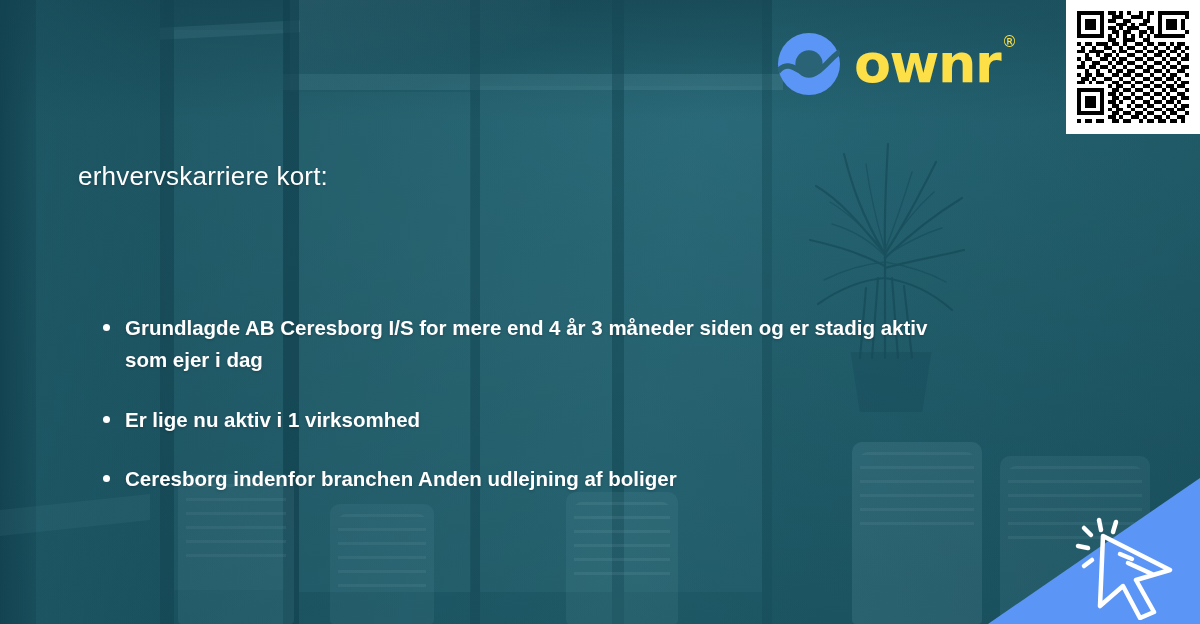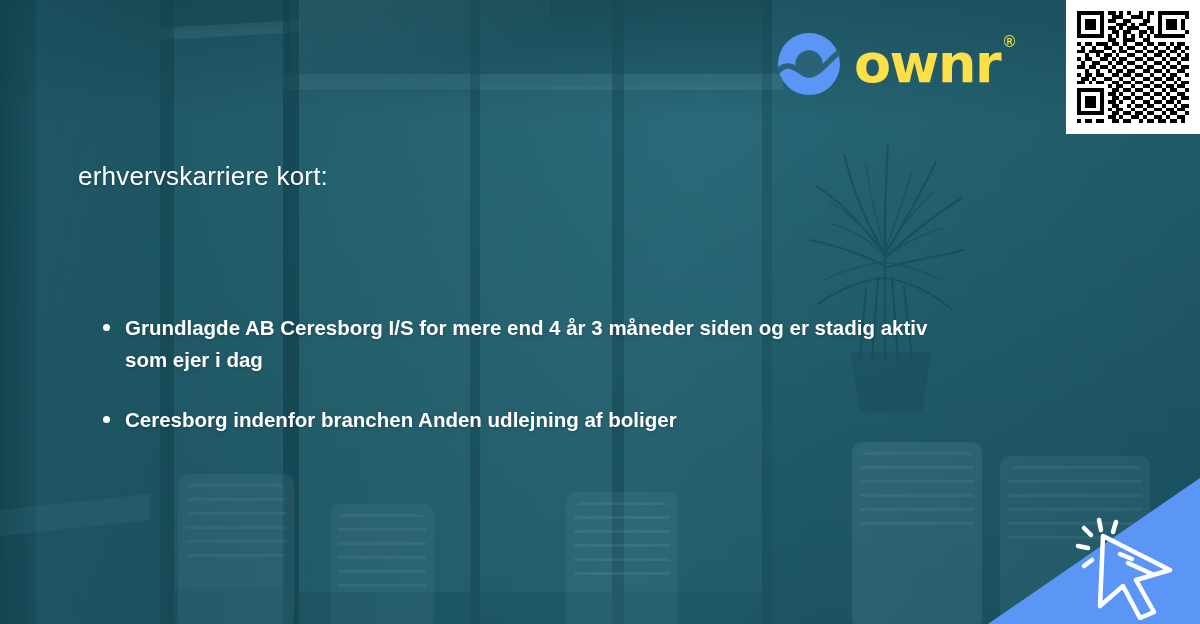--- a/index.html
+++ b/index.html
@@ -1219,20 +1219,21 @@
         <i></i>
       </div>
   </div>
 
   <div class="headline">
     <h2 class="line2">erhvervskarriere kort:</h2>
   </div>
 
   <ul class="bullets" id="bullets">
       <li><span class="dot"></span><span>Grundlagde AB Ceresborg I/S for mere end 4 år 3 måneder siden og er stadig aktiv som ejer i dag</span></li>
+      <li><span class="dot"></span><span>Er lige nu aktiv i 1 virksomhed</span></li>
       <li><span class="dot"></span><span>Ceresborg indenfor branchen Anden udlejning af boliger</span></li>
     </ul>
 
   <div class="corner"></div>
   <svg class="cursor" viewBox="0 0 120 112" aria-hidden="true">
     <g stroke="#ffffff" stroke-width="4.5" fill="none" stroke-linecap="round" stroke-linejoin="round">
       <path d="M33 28 L100 62 L66 72 L84 104 L70 110 L53 78 L30 98 Z"></path>
       <path d="M50 46 L62 51"></path>
       <path d="M58 55 L82 66"></path>
       <path d="M29 12 L31 22"></path>

